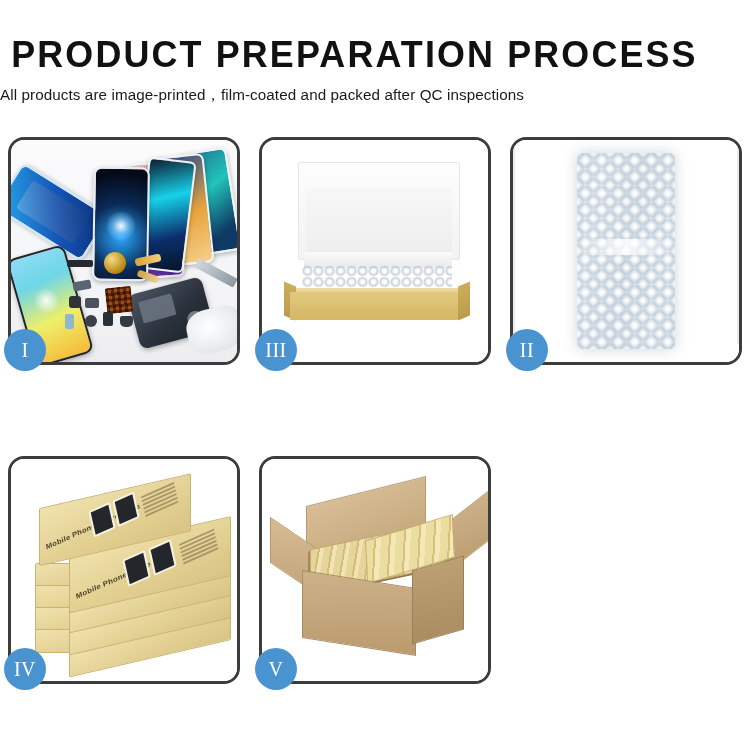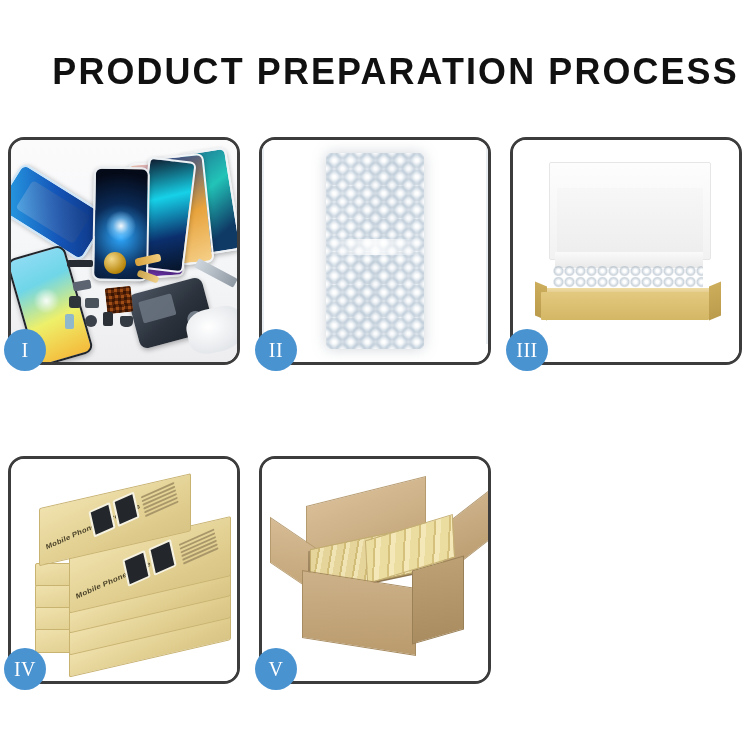--- a/index.html
+++ b/index.html
@@ -4,21 +4,21 @@
 <style>
   html,body{margin:0;padding:0;}
   body{
     width:750px;height:750px;background:#ffffff;
     font-family:"Liberation Sans","DejaVu Sans",sans-serif;
     overflow:hidden;
   }
   .page{position:relative;width:750px;height:750px;box-sizing:border-box;}
 
   
-  .header{text-align:right;padding-top:53px;}
+  .header{text-align:left;padding-top:36px;}
   .title{
     font-size:37px;font-weight:700;color:#111111;
     letter-spacing:2.2px;line-height:1.05;white-space:nowrap;
     transform:scaleX(0.97);
   }
   .subtitle{
     margin-top:10px;font-size:15.2px;color:#1a1a1a;font-weight:400;
     letter-spacing:0.1px;white-space:nowrap;
   }
 
@@ -236,20 +236,21 @@
     background:linear-gradient(140deg,rgba(255,255,255,.85),rgba(228,235,240,.35));
     transform:rotate(-14deg);border-radius:3px;}
 </style>
 </head>
 <body>
 
 <div class="page">
 
   <div class="header">
     <div class="title">PRODUCT PREPARATION PROCESS</div>
+    <div class="subtitle">All products are image-printed，film-coated and packed after QC inspections</div>
   </div>
 
   <div class="grid">
 
     <div class="panel">
       <div class="panel-inner p1">
         <div class="ph ph-blue"></div>
         <div class="ph ph-fan4"></div>
         <div class="ph ph-fan3"></div>
         <div class="ph ph-fan2"></div>
@@ -275,42 +276,42 @@
             <i></i>
             <i></i>
             <i></i>
         </div>
         <div class="gloves"></div>
       </div>
       <div class="badge">I</div>
     </div>
 
     <div class="panel">
-      <div class="panel-inner p2">
-        <div class="wrap-sheet">
-          <div class="wrap-glare"></div>
-        </div>
-        <div class="wrap-edgeL"></div>
-        <div class="wrap-edgeR"></div>
-      </div>
-      <div class="badge">II</div>
-    </div>
-
-    <div class="panel">
       <div class="panel-inner p3">
         <div class="b3-lidback"></div>
         <div class="b3-lidinner"></div>
         <div class="b3-foam"></div>
         <div class="b3-bubbles"></div>
         <div class="b3-rim"></div>
         <div class="b3-sideL"></div>
         <div class="b3-sideR"></div>
         <div class="b3-front"></div>
       </div>
       <div class="badge">III</div>
+    </div>
+
+    <div class="panel">
+      <div class="panel-inner p2">
+        <div class="wrap-sheet">
+          <div class="wrap-glare"></div>
+        </div>
+        <div class="wrap-edgeL"></div>
+        <div class="wrap-edgeR"></div>
+      </div>
+      <div class="badge">II</div>
     </div>
 
     <div class="panel">
       <div class="panel-inner p4">
         <div class="stack">
           <div class="kbox kb-a">
               <div class="top"></div>
             </div>
           <div class="kbox kb-b">
               <div class="top"></div>

